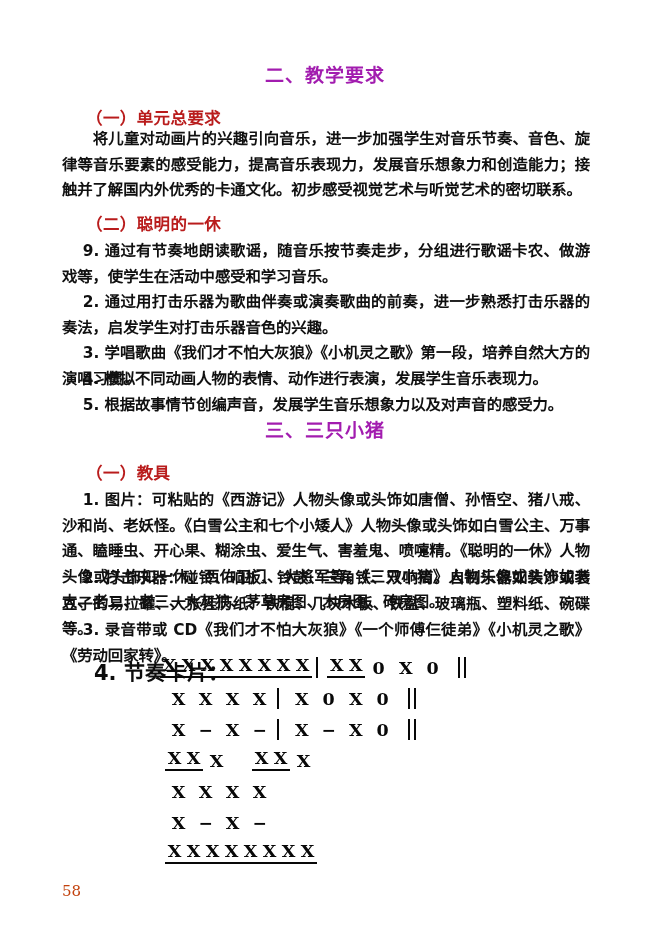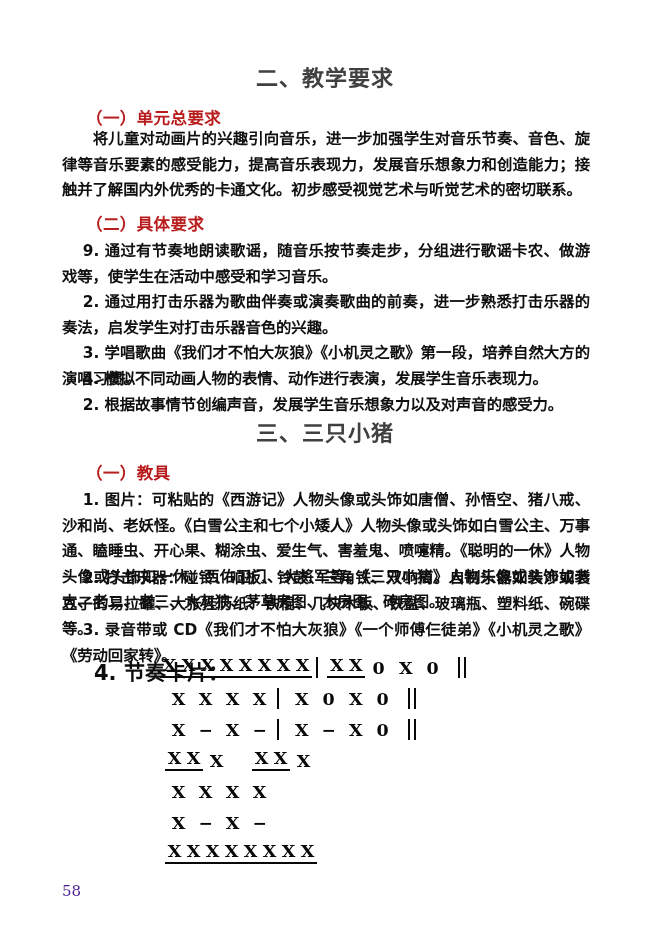--- a/index.html
+++ b/index.html
@@ -21,25 +21,25 @@
   .page {
     position: absolute;
     left: 0; top: 0;
     width: 650px;
     height: 926px;
   }
 
   
   .section-heading {
     text-align: center;
-    font-size: 22px;
+    font-size: 19px;
     font-weight: bold;
     letter-spacing: 1px;
     font-family: "DejaVu Serif", "Liberation Serif", serif;
-    color: #404040;
+    color: #a21caf;
   }
 
   .sub-heading {
     font-size: 16.5px;
     font-weight: bold;
     letter-spacing: 0.4px;
     color: #b91c1c;
     font-family: "DejaVu Sans", "Liberation Sans", sans-serif;
   }
 
@@ -130,45 +130,45 @@
 
   .spacer-gap { width: 22px; }
 
   
   .page-number {
     position: absolute;
     left: 62px;
     top: 882px;
     font-size: 15px;
     font-family: "DejaVu Serif", "Liberation Serif", serif;
-    color: #4c1d95;
+    color: #c2410c;
   }
 </style>
 </head>
 <body>
 
 <div class="page">
 
   <div class="section-heading" style="position:absolute; left:0; top:60px; width:650px;">二、教学要求</div>
 
   <div class="sub-heading" style="position:absolute; left:86px; top:105px;">（一）单元总要求</div>
 
   <div class="para indent" style="left:62px; top:127px; width:528px;">将儿童对动画片的兴趣引向音乐，进一步加强学生对音乐节奏、音色、旋律等音乐要素的感受能力，提高音乐表现力，发展音乐想象力和创造能力；接触并了解国内外优秀的卡通文化。初步感受视觉艺术与听觉艺术的密切联系。</div>
 
-  <div class="sub-heading" style="position:absolute; left:86px; top:211px;">（二）具体要求</div>
+  <div class="sub-heading" style="position:absolute; left:86px; top:211px;">（二）聪明的一休</div>
 
   <div class="para hang" style="left:62px; top:239px; width:528px;">9. 通过有节奏地朗读歌谣，随音乐按节奏走步，分组进行歌谣卡农、做游戏等，使学生在活动中感受和学习音乐。</div>
 
   <div class="para hang" style="left:62px; top:290px; width:528px;">2. 通过用打击乐器为歌曲伴奏或演奏歌曲的前奏，进一步熟悉打击乐器的奏法，启发学生对打击乐器音色的兴趣。</div>
 
   <div class="para hang" style="left:62px; top:341px; width:528px;">3. 学唱歌曲《我们才不怕大灰狼》《小机灵之歌》第一段，培养自然大方的演唱习惯。</div>
 
   <div class="para hang" style="left:62px; top:367px; width:528px;">4. 模拟不同动画人物的表情、动作进行表演，发展学生音乐表现力。</div>
 
-  <div class="para hang" style="left:62px; top:393px; width:528px;">2. 根据故事情节创编声音，发展学生音乐想象力以及对声音的感受力。</div>
+  <div class="para hang" style="left:62px; top:393px; width:528px;">5. 根据故事情节创编声音，发展学生音乐想象力以及对声音的感受力。</div>
 
   <div class="section-heading" style="position:absolute; left:0; top:415px; width:650px;">三、三只小猪</div>
 
   <div class="sub-heading" style="position:absolute; left:86px; top:460px;">（一）教具</div>
 
   <div class="para hang" style="left:62px; top:488px; width:528px;">1. 图片：可粘贴的《西游记》人物头像或头饰如唐僧、孙悟空、猪八戒、沙和尚、老妖怪。《白雪公主和七个小矮人》人物头像或头饰如白雪公主、万事通、瞌睡虫、开心果、糊涂虫、爱生气、害羞鬼、喷嚏精。《聪明的一休》人物头像或头饰如一休、西佑卫门、大将军等。《三只小猪》人物头像或头饰如老大、老二、老三、大灰狼、茅草房图、木房图、砖房图。</div>
 
   <div class="para hang" style="left:62px; top:566px; width:528px;">2. 打击乐器：碰铃、响板、铃鼓、三角铁、双响筒。自制乐器如装沙或装豆子的易拉罐、大张挂历纸、铁棍、几块木板、铁盆、玻璃瓶、塑料纸、碗碟等。</div>
 
   <div class="para hang" style="left:62px; top:618px; width:528px;">3. 录音带或 CD《我们才不怕大灰狼》《一个师傅仨徒弟》《小机灵之歌》《劳动回家转》。</div>

